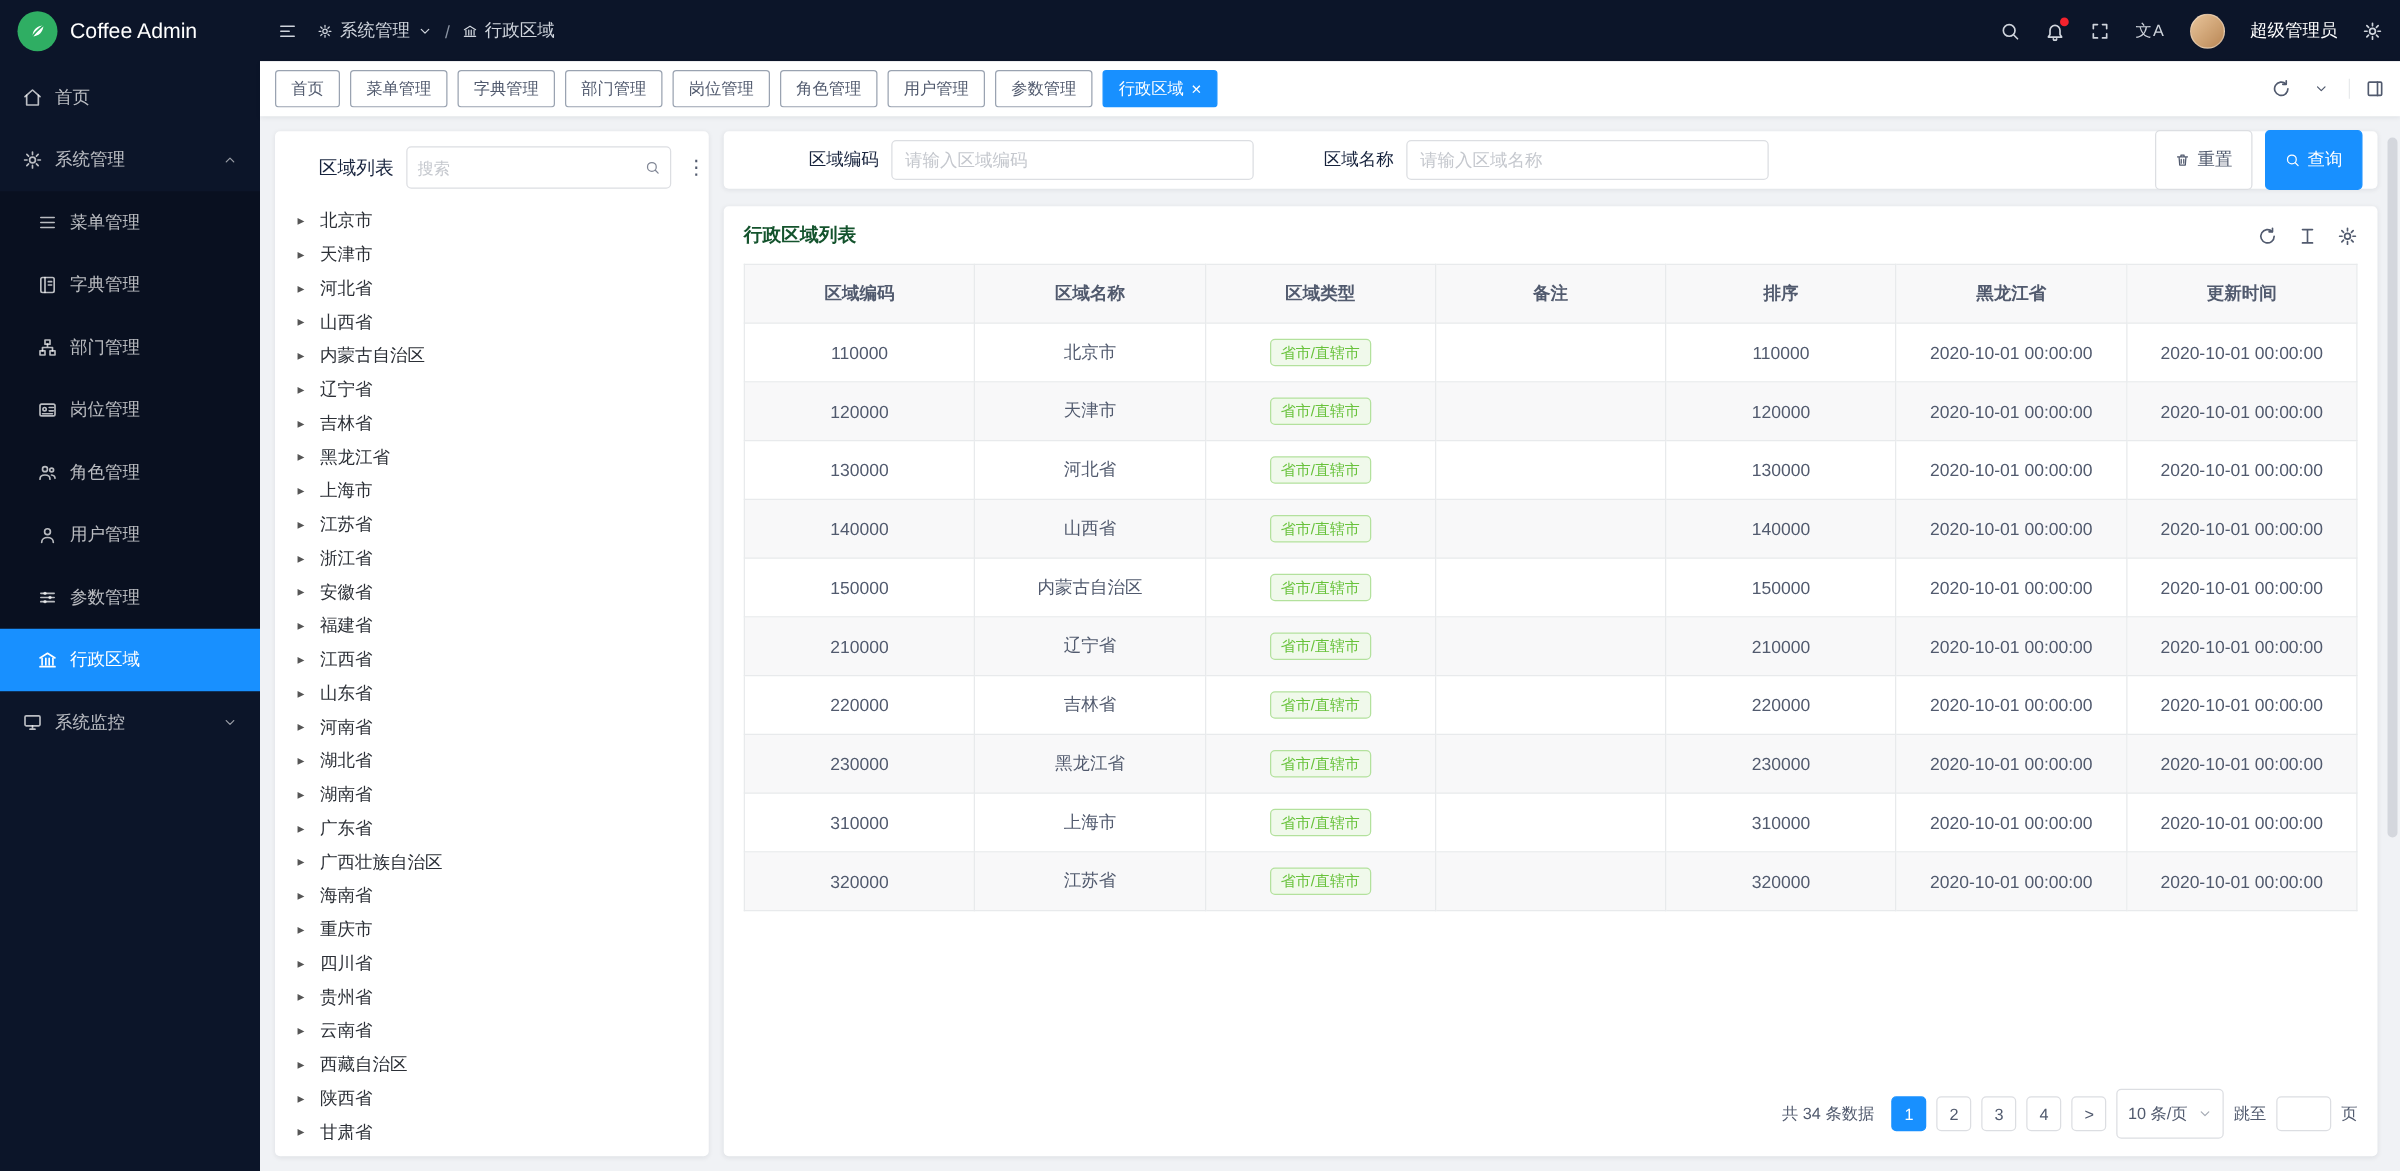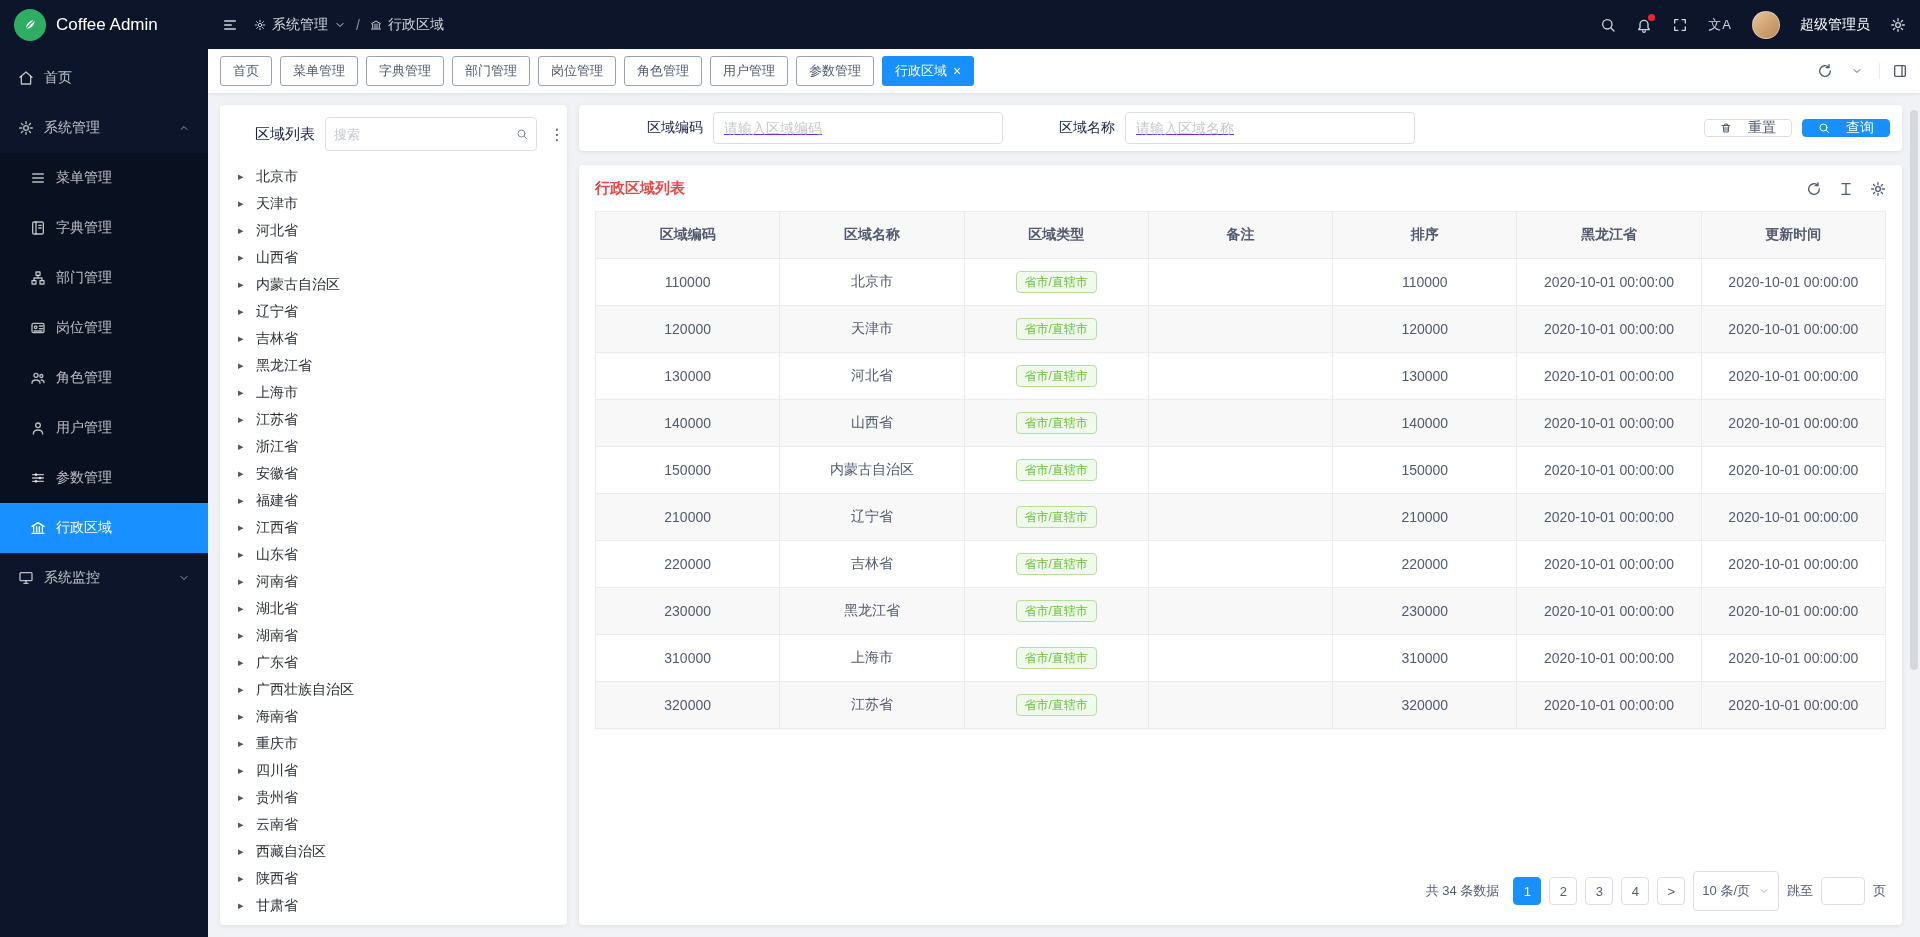--- a/index.html
+++ b/index.html
@@ -58,29 +58,29 @@
   .tree-more { color:#515a6e; font-size:16px; cursor:pointer; padding:0 2px; }
   .tree-list { margin-top:12px; flex:1; overflow:hidden; }
   .tree-item { height:27px; display:flex; align-items:center; gap:8px; padding-left:4px; cursor:pointer; color:#2b2f36; }
   .tree-caret { color:#555; font-size:11px; width:10px; }
 
   
   .right-col { flex:1; min-width:0; display:flex; flex-direction:column; gap:14px; }
   .filter-card { height:46px; flex-shrink:0; display:flex; align-items:center; padding:0 12px; }
   .filter-item { display:flex; align-items:center; gap:10px; margin-left:56px; }
   .filter-label { color:#17233d; white-space:nowrap; }
-  .filter-input { width:290px; height:32px; border:1px solid #dcdee2; border-radius:4px; padding:0 10px; font-size:14px; font-family:inherit; color:#6d28d9; outline:none;text-decoration:underline; }
+  .filter-input { width:290px; height:32px; border:1px solid #dcdee2; border-radius:4px; padding:0 10px; font-size:14px; font-family:inherit; color:#6d28d9; outline:none; }
   .filter-input::placeholder { color:#c5c8ce; }
   .filter-actions { margin-left:auto; display:flex; gap:10px; }
-  .btn { height:18px; border-radius:4px; display:inline-flex; align-items:center; gap:16px; padding:0 15px; font-size:14px; cursor:pointer; border:1px solid #dcdee2; background:#fff; color:#515a6e; font-family:inherit;justify-content:space-between; }
+  .btn { height:48px; border-radius:4px; display:inline-flex; align-items:center; gap:6px; padding:0 15px; font-size:14px; cursor:pointer; border:1px solid #dcdee2; background:#fff; color:#515a6e; font-family:inherit;justify-content:space-between; }
   .btn-primary { background:#1890ff; border-color:#1890ff; color:#fff; }
 
   .table-card { flex:1; min-height:0; padding:14px 16px; display:flex; flex-direction:column; }
   .table-head { display:flex; align-items:center; flex-shrink:0; }
-  .table-title { font-weight:bold; font-size:15px; color:#ef4444; }
+  .table-title { font-weight:bold; font-size:15px; color:#14532d; }
   .table-tools { margin-left:auto; display:flex; gap:16px; color:#515a6e; }
   .tool-btn { cursor:pointer; display:inline-flex; }
   table { width:100%; border-collapse:collapse; margin-top:13px; table-layout:fixed; }
   th,td { border:1px solid #e8eaec; height:47px; text-align:center; font-size:14px; color:#515a6e; padding:0 6px; overflow:hidden; white-space:nowrap; }
   th { background:#f8f8f9; font-weight:bold; }
   tbody tr:nth-child(even) { background:#f8f8f9; }
   .badge { display:inline-block; font-size:12px; line-height:1; padding:4px 8px; color:#67c23a; background:#f0f9eb; border:1px solid #b3e19d; border-radius:4px; }
 
   .pagination { margin-top:auto; display:flex; align-items:center; justify-content:flex-end; gap:8px; padding-top:12px; font-size:13px; color:#515a6e; flex-shrink:0; }
   .pg-total { margin-right:6px; }

